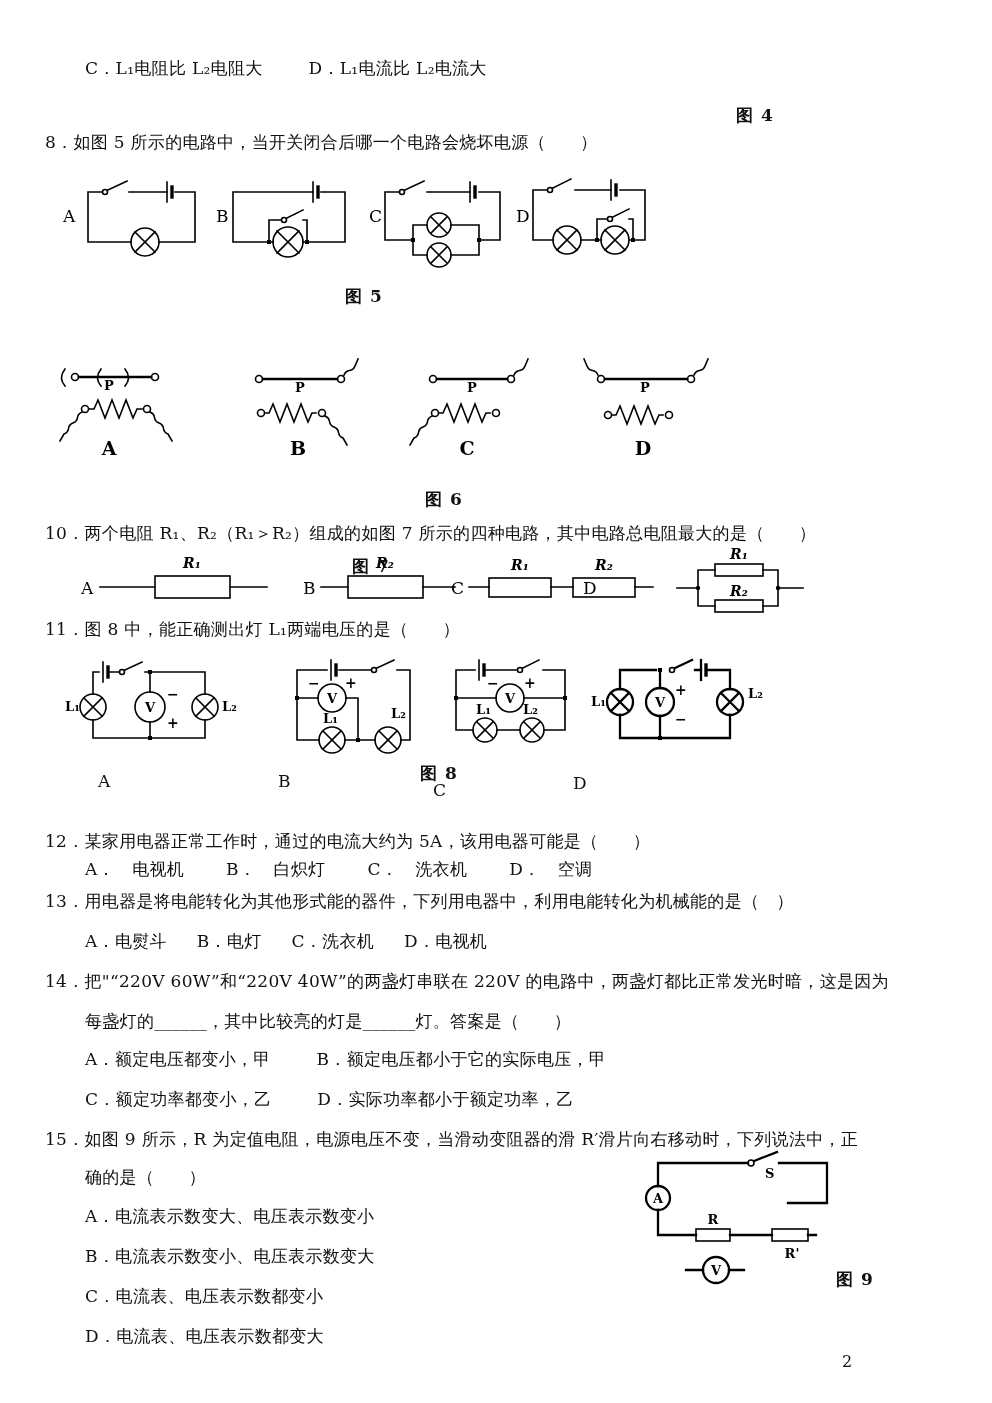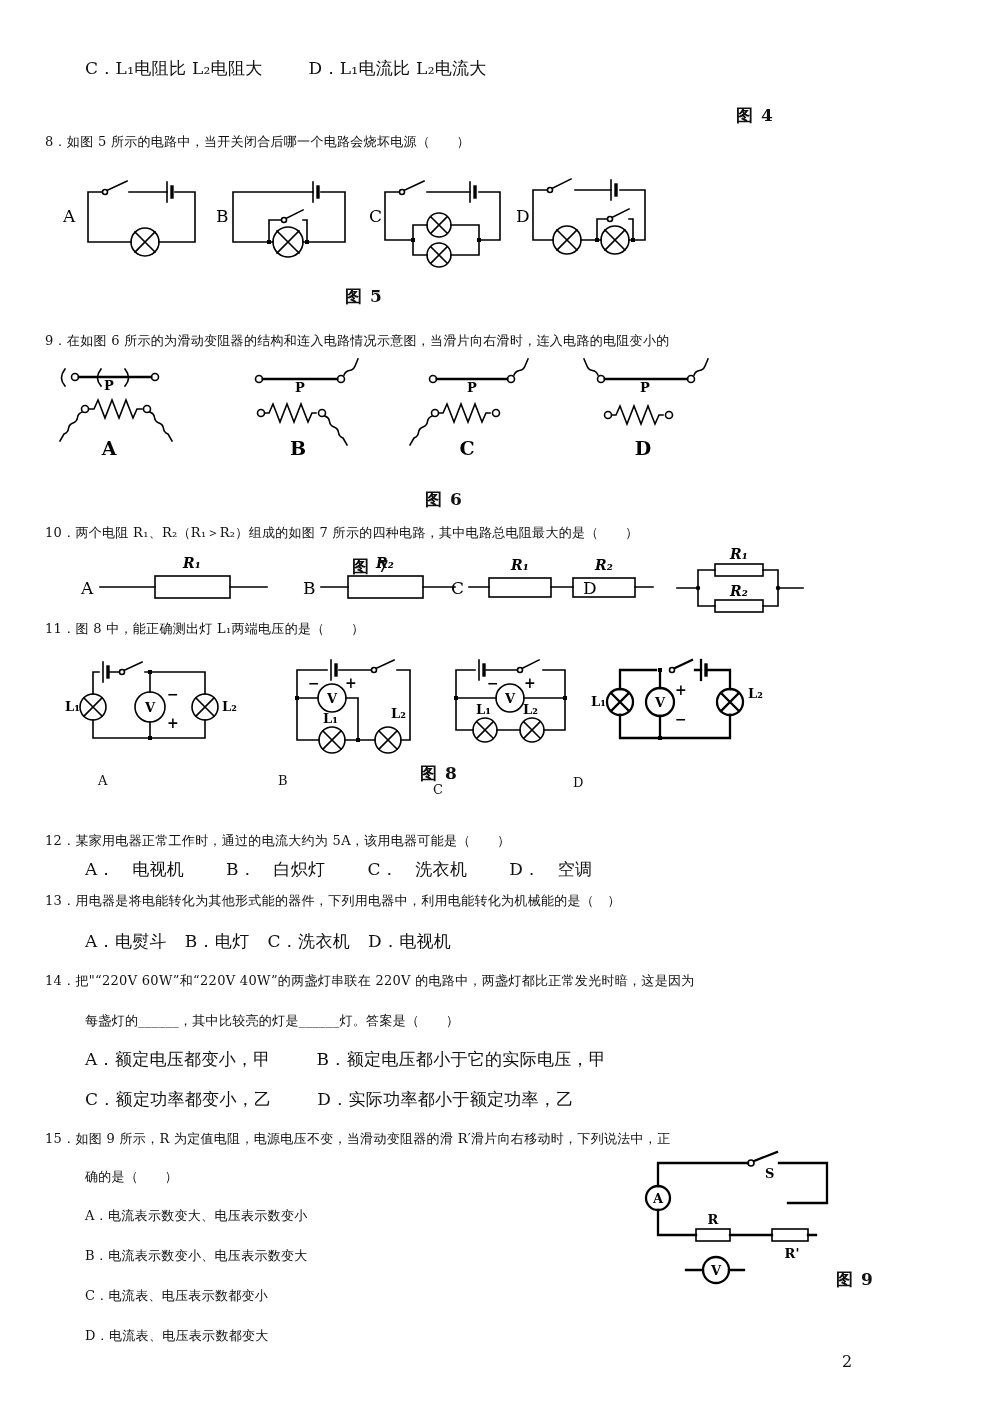--- a/index.html
+++ b/index.html
@@ -1,22 +1,22 @@
 <!DOCTYPE html>
 <html><head>
 <meta charset="utf-8">
 <style>
   * { margin:0; padding:0; box-sizing:border-box; }
   body { background:#ffffff; font-family:"DejaVu Serif","Liberation Serif",serif; color:#111; }
   .page { position:relative; width:992px; height:1403px; background:#fff; overflow:hidden;text-align:right; }
-  .line { position:absolute; font-size:13px; line-height:22px; white-space:pre; letter-spacing:0.3px; }
+  .line { position:absolute; font-size:17px; line-height:22px; white-space:pre; letter-spacing:0.3px; }
   .caption { position:absolute; font-size:17px; font-weight:bold; letter-spacing:1px; }
   .optrow { position:absolute; display:flex; white-space:pre; font-size:17px; letter-spacing:0.3px; }
   .gap42 { gap:42px;margin-top:8px; }
-  .gap30 { gap:18px; }
+  .gap30 { gap:30px; }
   .gap46 { gap:46px; }
   svg { position:absolute; overflow:visible; }
   svg path, svg circle, svg rect.box { stroke:#000; fill:none; stroke-width:1.6; stroke-linecap:square; }
   svg .thick { stroke-width:3.4; }
   svg .bar { stroke-width:2.6; }
   svg .bold { stroke-width:2.3; }
   svg .dot { fill:#000; stroke:none; }
   svg text { fill:#000; stroke:none; font-family:"DejaVu Serif","Liberation Serif",serif; }
   .diag-label { font-size:17px; }
   .diag-label-b { font-size:19px; font-weight:bold; }
@@ -122,21 +122,20 @@
         <circle cx="555" cy="49" r="2.5"></circle>
           <path d="M558,47 L574,39"></path>
         <rect class="dot" x="540" y="68" width="4" height="4"></rect>
           <rect class="dot" x="576" y="68" width="4" height="4"></rect>
       </g>
     </g>
   </svg>
 
   <div class="caption" style="left:345px; top:285px">图 5</div>
 
-  <div class="line" style="left:45px; top:330px">9．在如图 6 所示的为滑动变阻器的结构和连入电路情况示意图，当滑片向右滑时，连入电路的电阻变小的</div>
 
   <svg style="left:55px; top:357px" width="690" height="105" viewBox="0 0 690 105">
     <g>
       <path class="bar" d="M24,20 H96"></path>
         <circle cx="20" cy="20" r="3.5"></circle>
         <circle cx="100" cy="20" r="3.5"></circle>
       <path d="M10,12 q-7,9 0,17 M46,12 q-7,9 0,17 M70,12 q7,9 0,17"></path>
       <text class="comp-label" x="54" y="33" text-anchor="middle">P</text>
       <circle cx="30" cy="52" r="3.5"></circle>
         <circle cx="92" cy="52" r="3.5"></circle>

